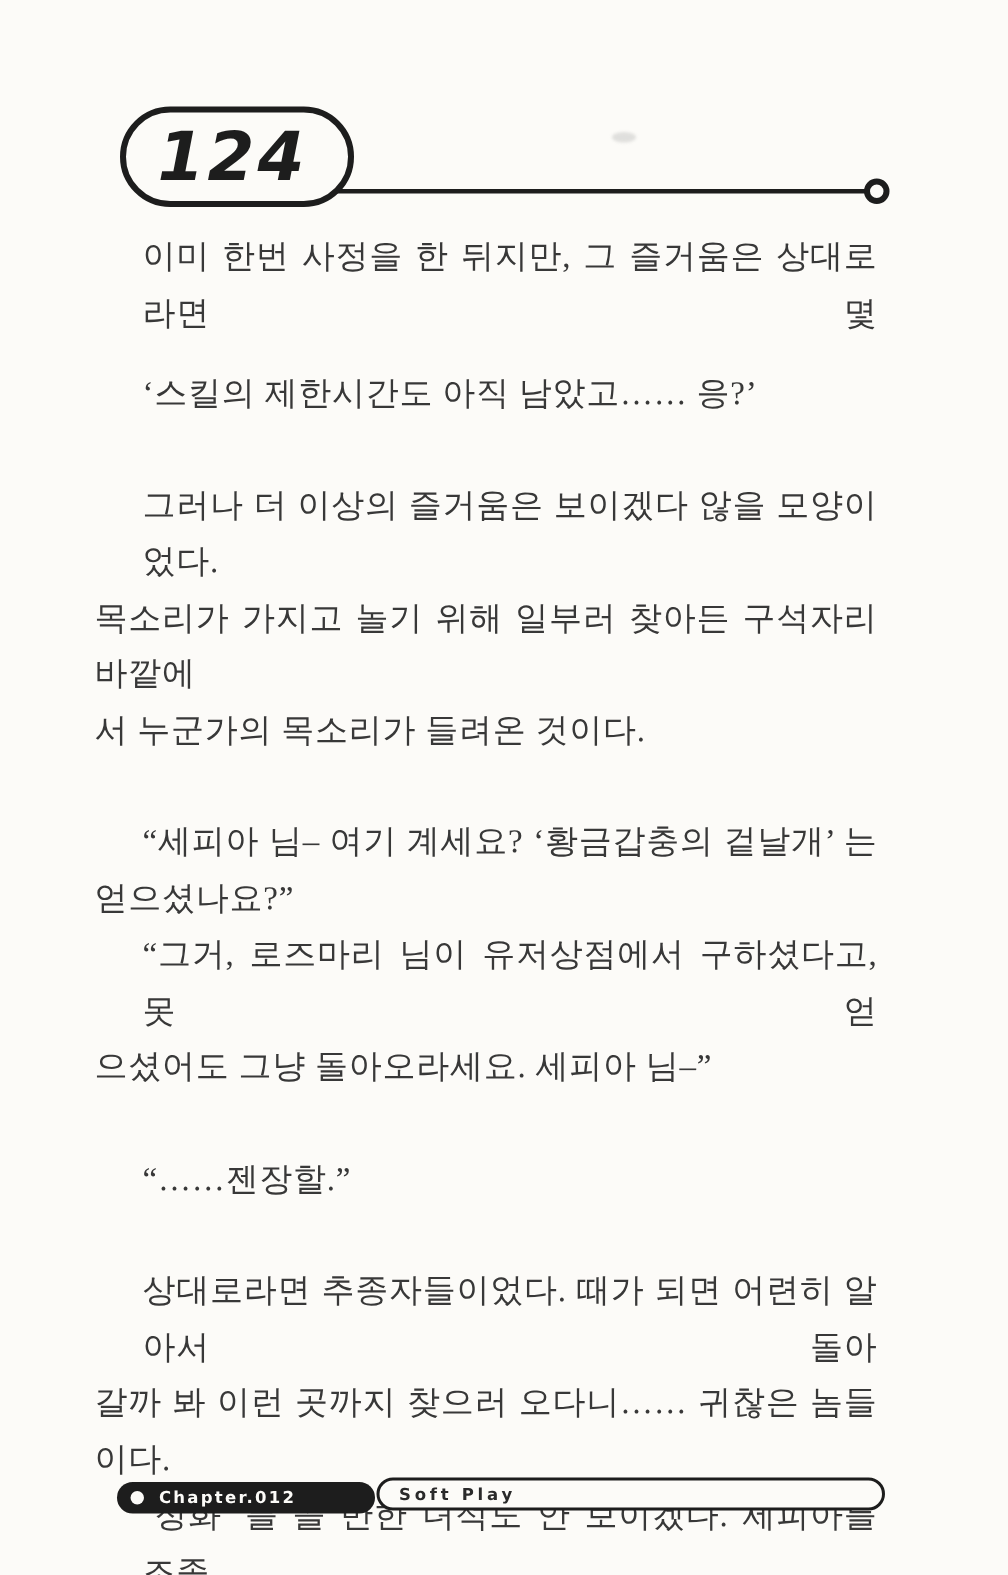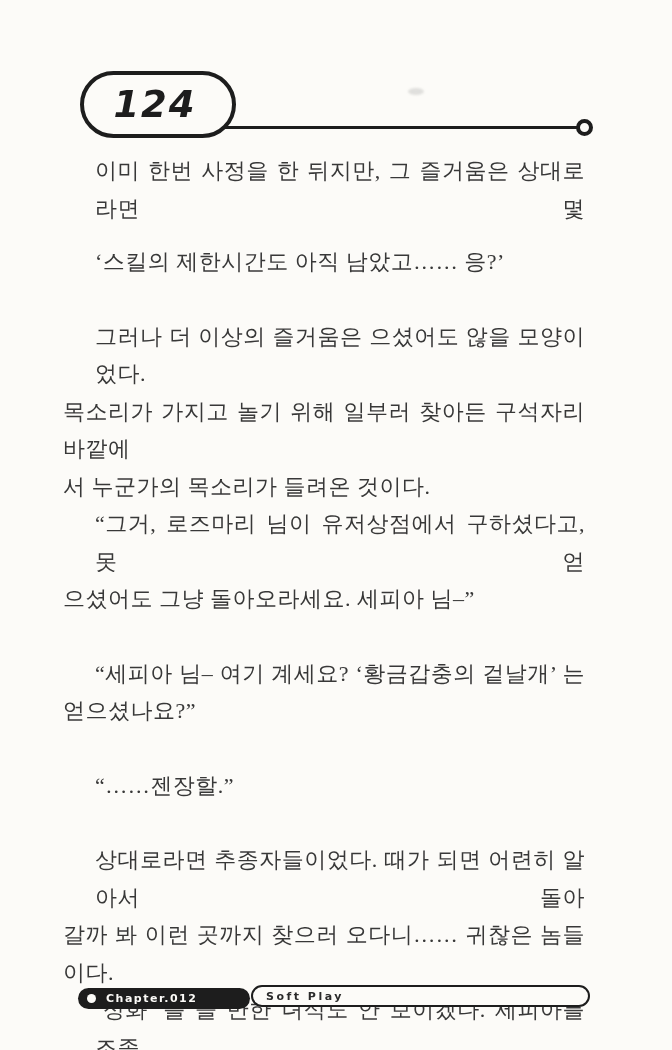--- a/index.html
+++ b/index.html
@@ -48,21 +48,21 @@
     border: 4px solid #1d1d1d;
     border-radius: 34px;
     display: flex;
     align-items: center;
     justify-content: center;
   }
   .page-num-badge .num {
     font-family: "DejaVu Sans", sans-serif;
     font-weight: bold;
     font-style: italic;
-    font-size: 37px;
+    font-size: 45px;
     letter-spacing: 2px;
     color: #1d1d1d;
     transform: translateX(-3px);
     line-height: 1;
   }
   .scan-smudge {
     position: absolute;
     left: 408px;
     top: 88px;
     width: 16px;
@@ -164,33 +164,33 @@
 
     <p class="para">
       <span class="line indent fill" style="display:block">이미 한번 사정을 한 뒤지만, 그 즐거움은 상대로라면 몇</span>
     </p>
 
     <p class="para gap-s">
       <span class="line indent" style="display:block">‘스킬의 제한시간도 아직 남았고…… 응?’</span>
     </p>
 
     <p class="para gap">
-      <span class="line indent fill" style="display:block">그러나 더 이상의 즐거움은 으셨어도 않을 모양이었다.</span>
+      <span class="line indent fill" style="display:block">그러나 더 이상의 즐거움은 보이겠다 않을 모양이었다.</span>
       <span class="line fill" style="display:block">목소리가 가지고 놀기 위해 일부러 찾아든 구석자리 바깥에</span>
       <span class="line" style="display:block">서 누군가의 목소리가 들려온 것이다.</span>
+    </p>
+
+    <p class="para gap">
+      <span class="line indent fill" style="display:block">“세피아 님– 여기 계세요? ‘황금갑충의 겉날개’ 는</span>
+      <span class="line" style="display:block">얻으셨나요?”</span>
     </p>
 
     <p class="para">
       <span class="line indent fill" style="display:block">“그거, 로즈마리 님이 유저상점에서 구하셨다고, 못 얻</span>
       <span class="line" style="display:block">으셨어도 그냥 돌아오라세요. 세피아 님–”</span>
-    </p>
-
-    <p class="para gap">
-      <span class="line indent fill" style="display:block">“세피아 님– 여기 계세요? ‘황금갑충의 겉날개’ 는</span>
-      <span class="line" style="display:block">얻으셨나요?”</span>
     </p>
 
     <p class="para gap">
       <span class="line indent" style="display:block">“……젠장할.”</span>
     </p>
 
     <p class="para gap">
       <span class="line indent fill" style="display:block">상대로라면 추종자들이었다. 때가 되면 어련히 알아서 돌아</span>
       <span class="line fill" style="display:block">갈까 봐 이런 곳까지 찾으러 오다니…… 귀찮은 놈들이다.</span>
     </p>

